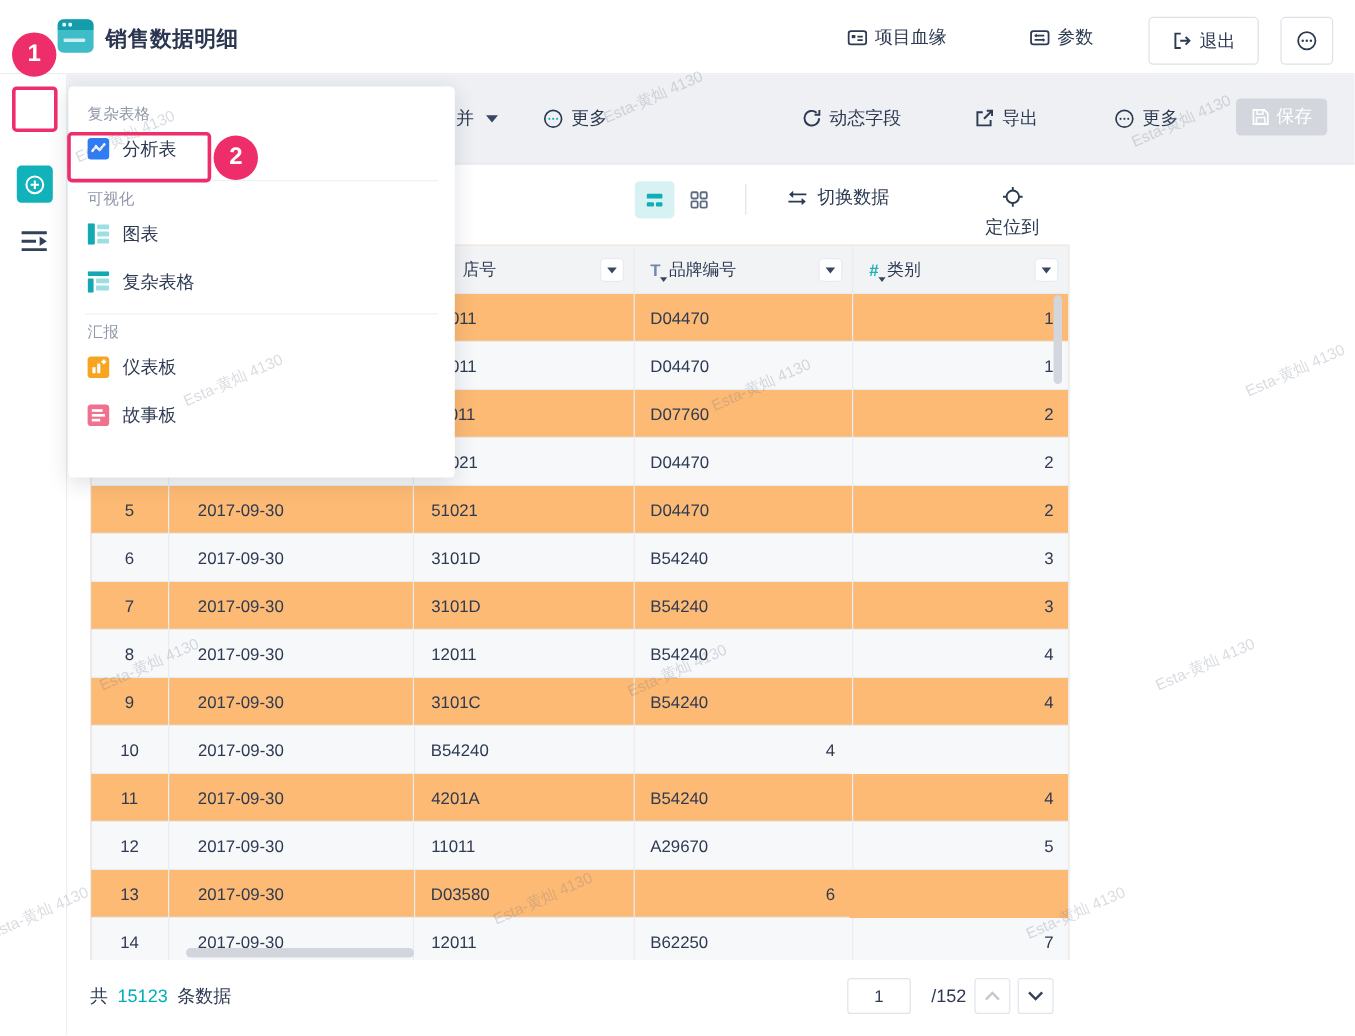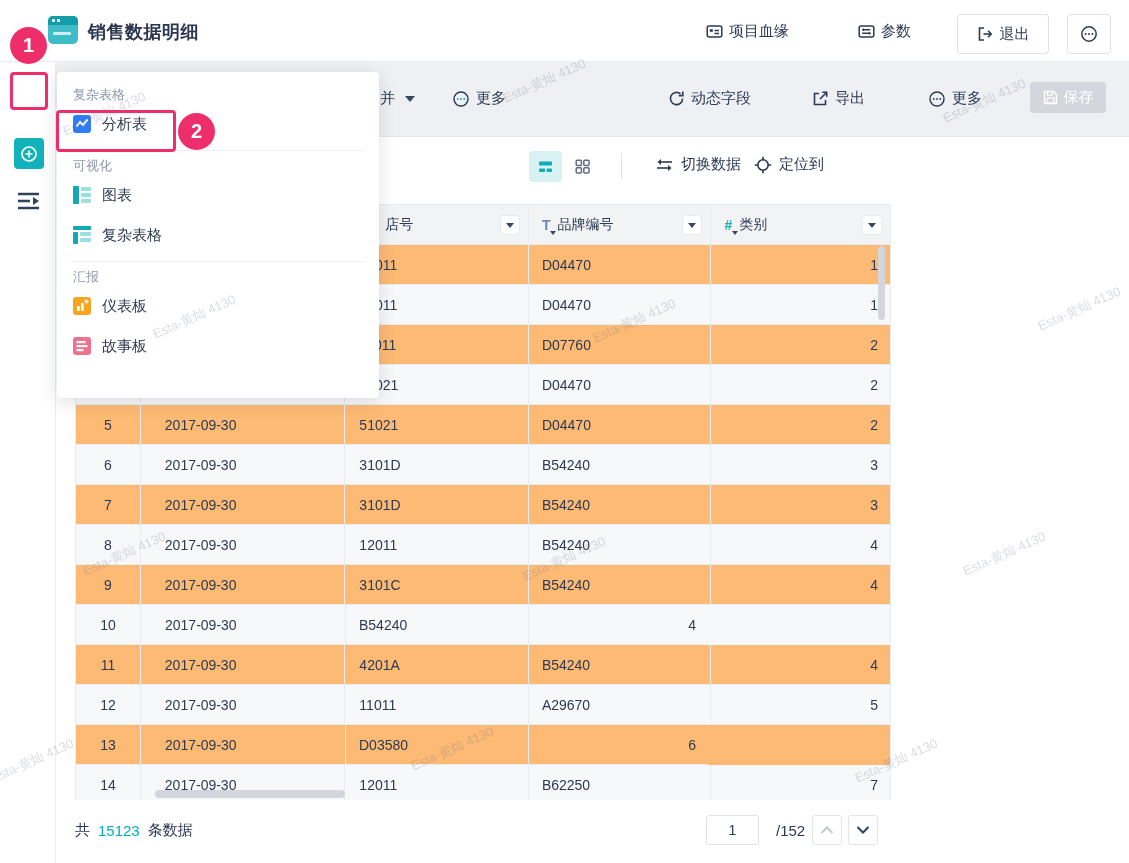--- a/index.html
+++ b/index.html
@@ -223,21 +223,21 @@
   <div class="ctrl-link" style="left:655px;">
     <svg width="19" height="16" viewBox="0 0 19 16">
       <path d="M17 5H4" stroke="#2c3a52" stroke-width="1.6"></path>
       <path d="M6 2L2.5 5 6 8z" fill="#2c3a52"></path>
       <path d="M2 11h13" stroke="#2c3a52" stroke-width="1.6"></path>
       <path d="M13 8l3.5 3-3.5 3z" fill="#2c3a52"></path>
     </svg>
     <span>切换数据</span>
   </div>
 
-  <div class="ctrl-link" style="left:754px;">
+  <div class="ctrl-link" style="left:821px;flex-direction:column;">
     <svg width="18" height="18" viewBox="0 0 18 18">
       <circle cx="9" cy="9" r="5.2" fill="none" stroke="#2c3a52" stroke-width="1.6"></circle>
       <path d="M9 .8v3.4M9 13.8v3.4M.8 9h3.4M13.8 9h3.4" stroke="#2c3a52" stroke-width="1.6"></path>
     </svg>
     <span>定位到</span>
   </div>
 
   <div class="table-wrap">
     <div class="trow head">
       <div class="tcell c0 hcell"></div>

